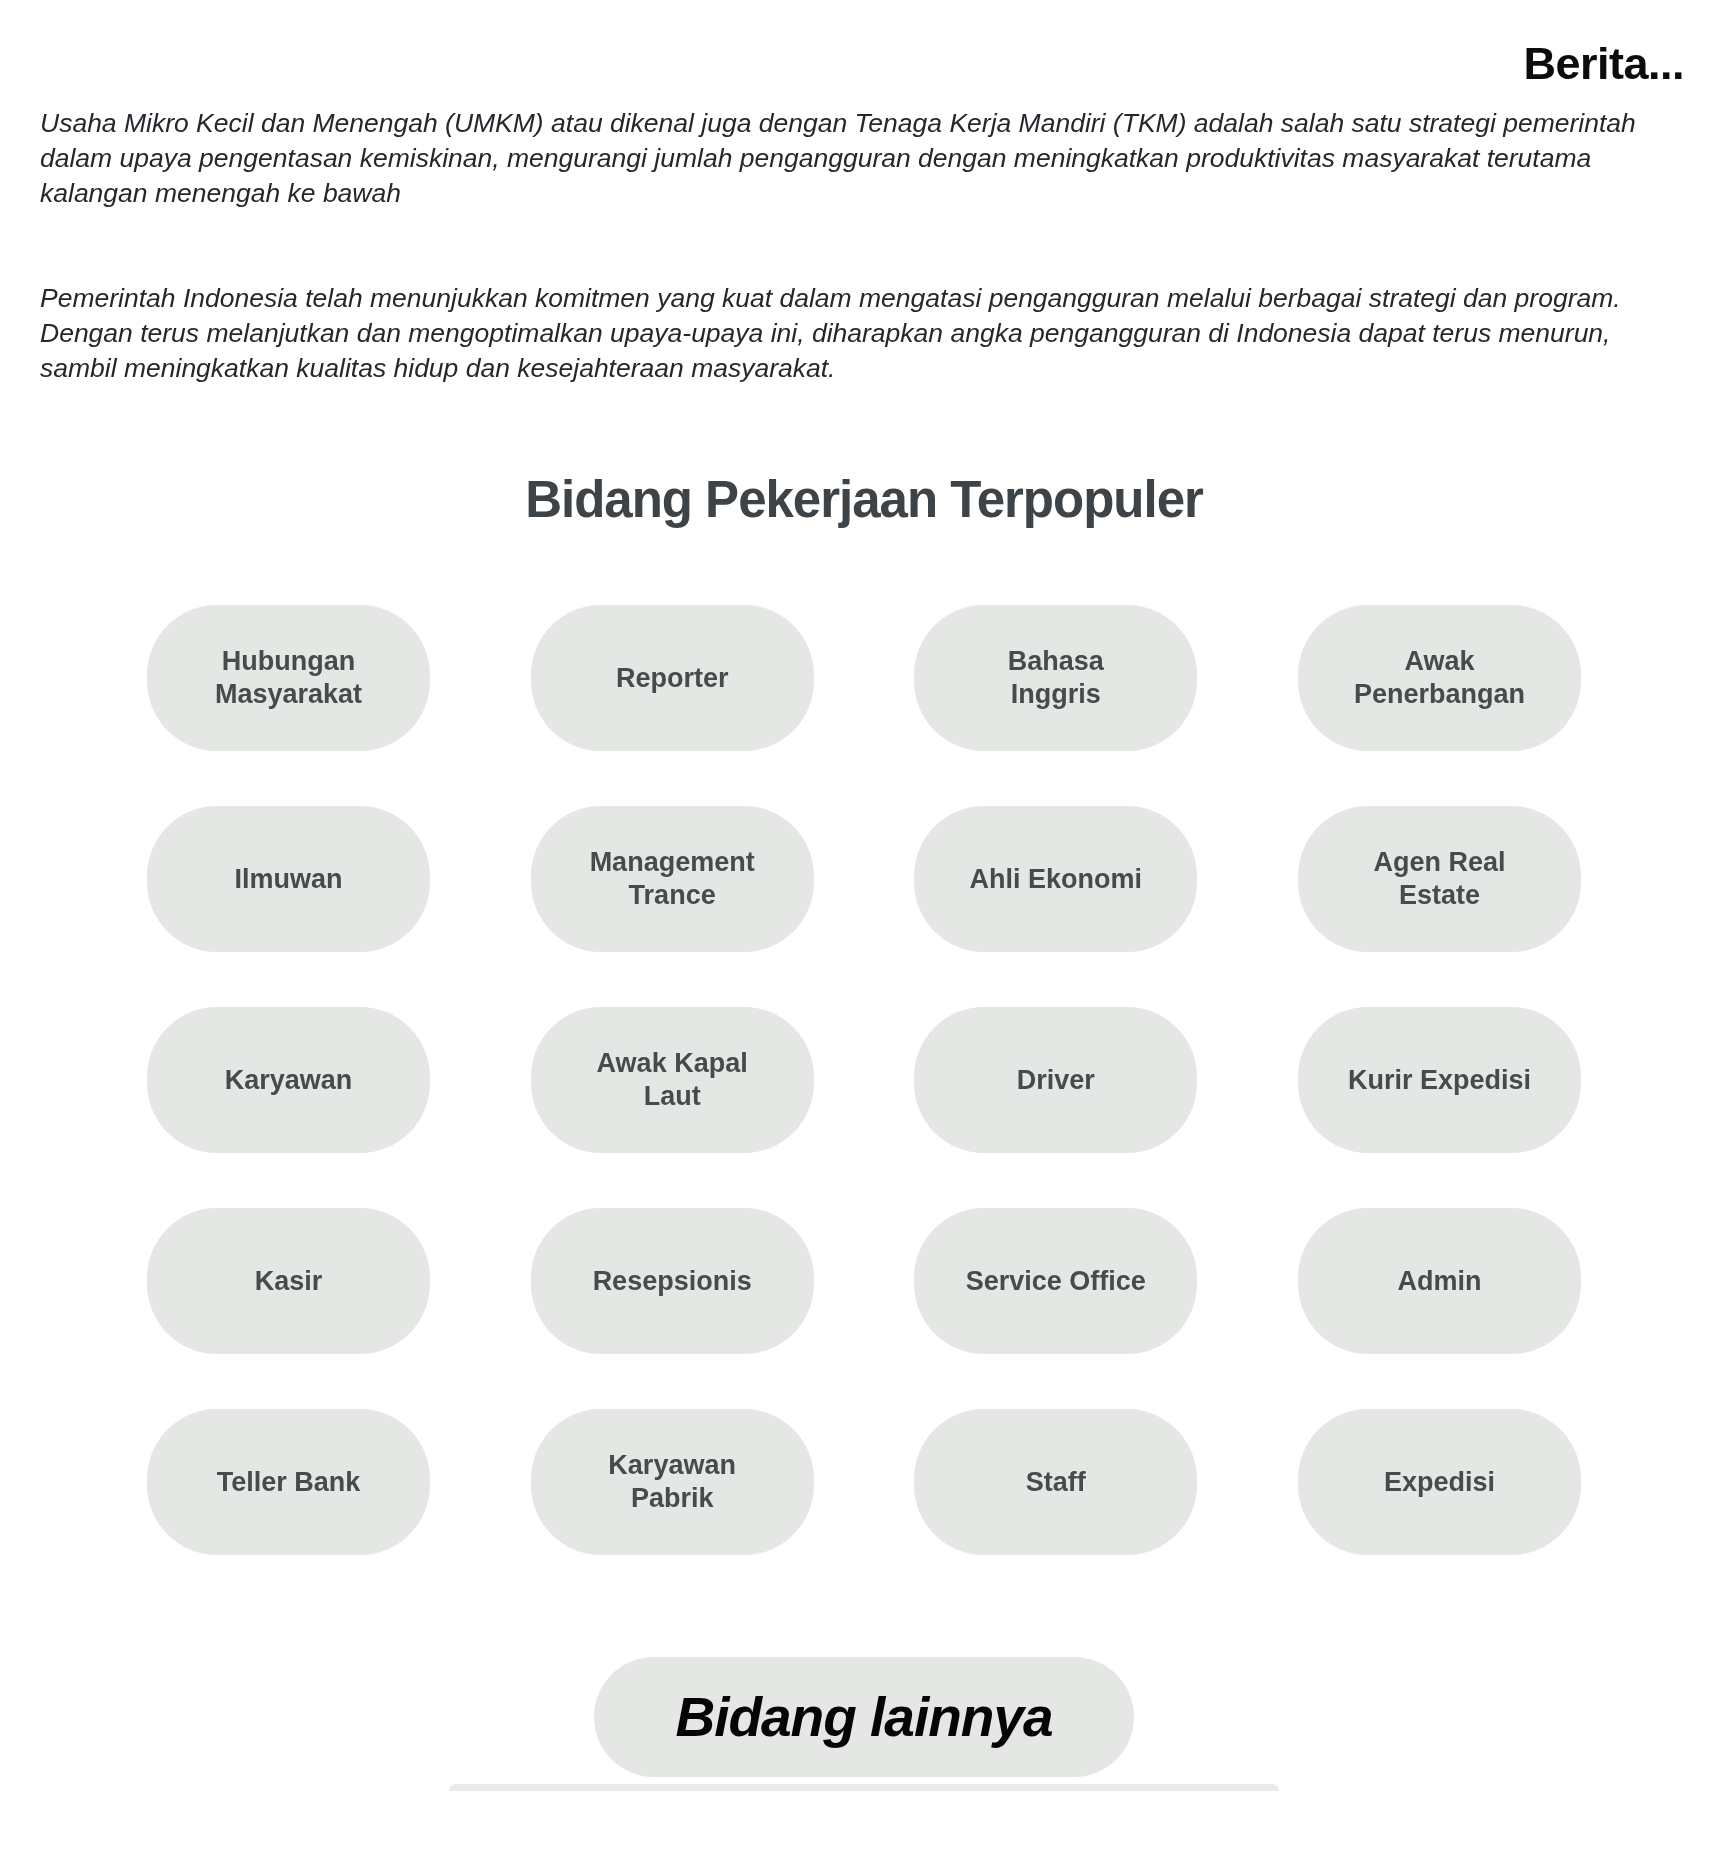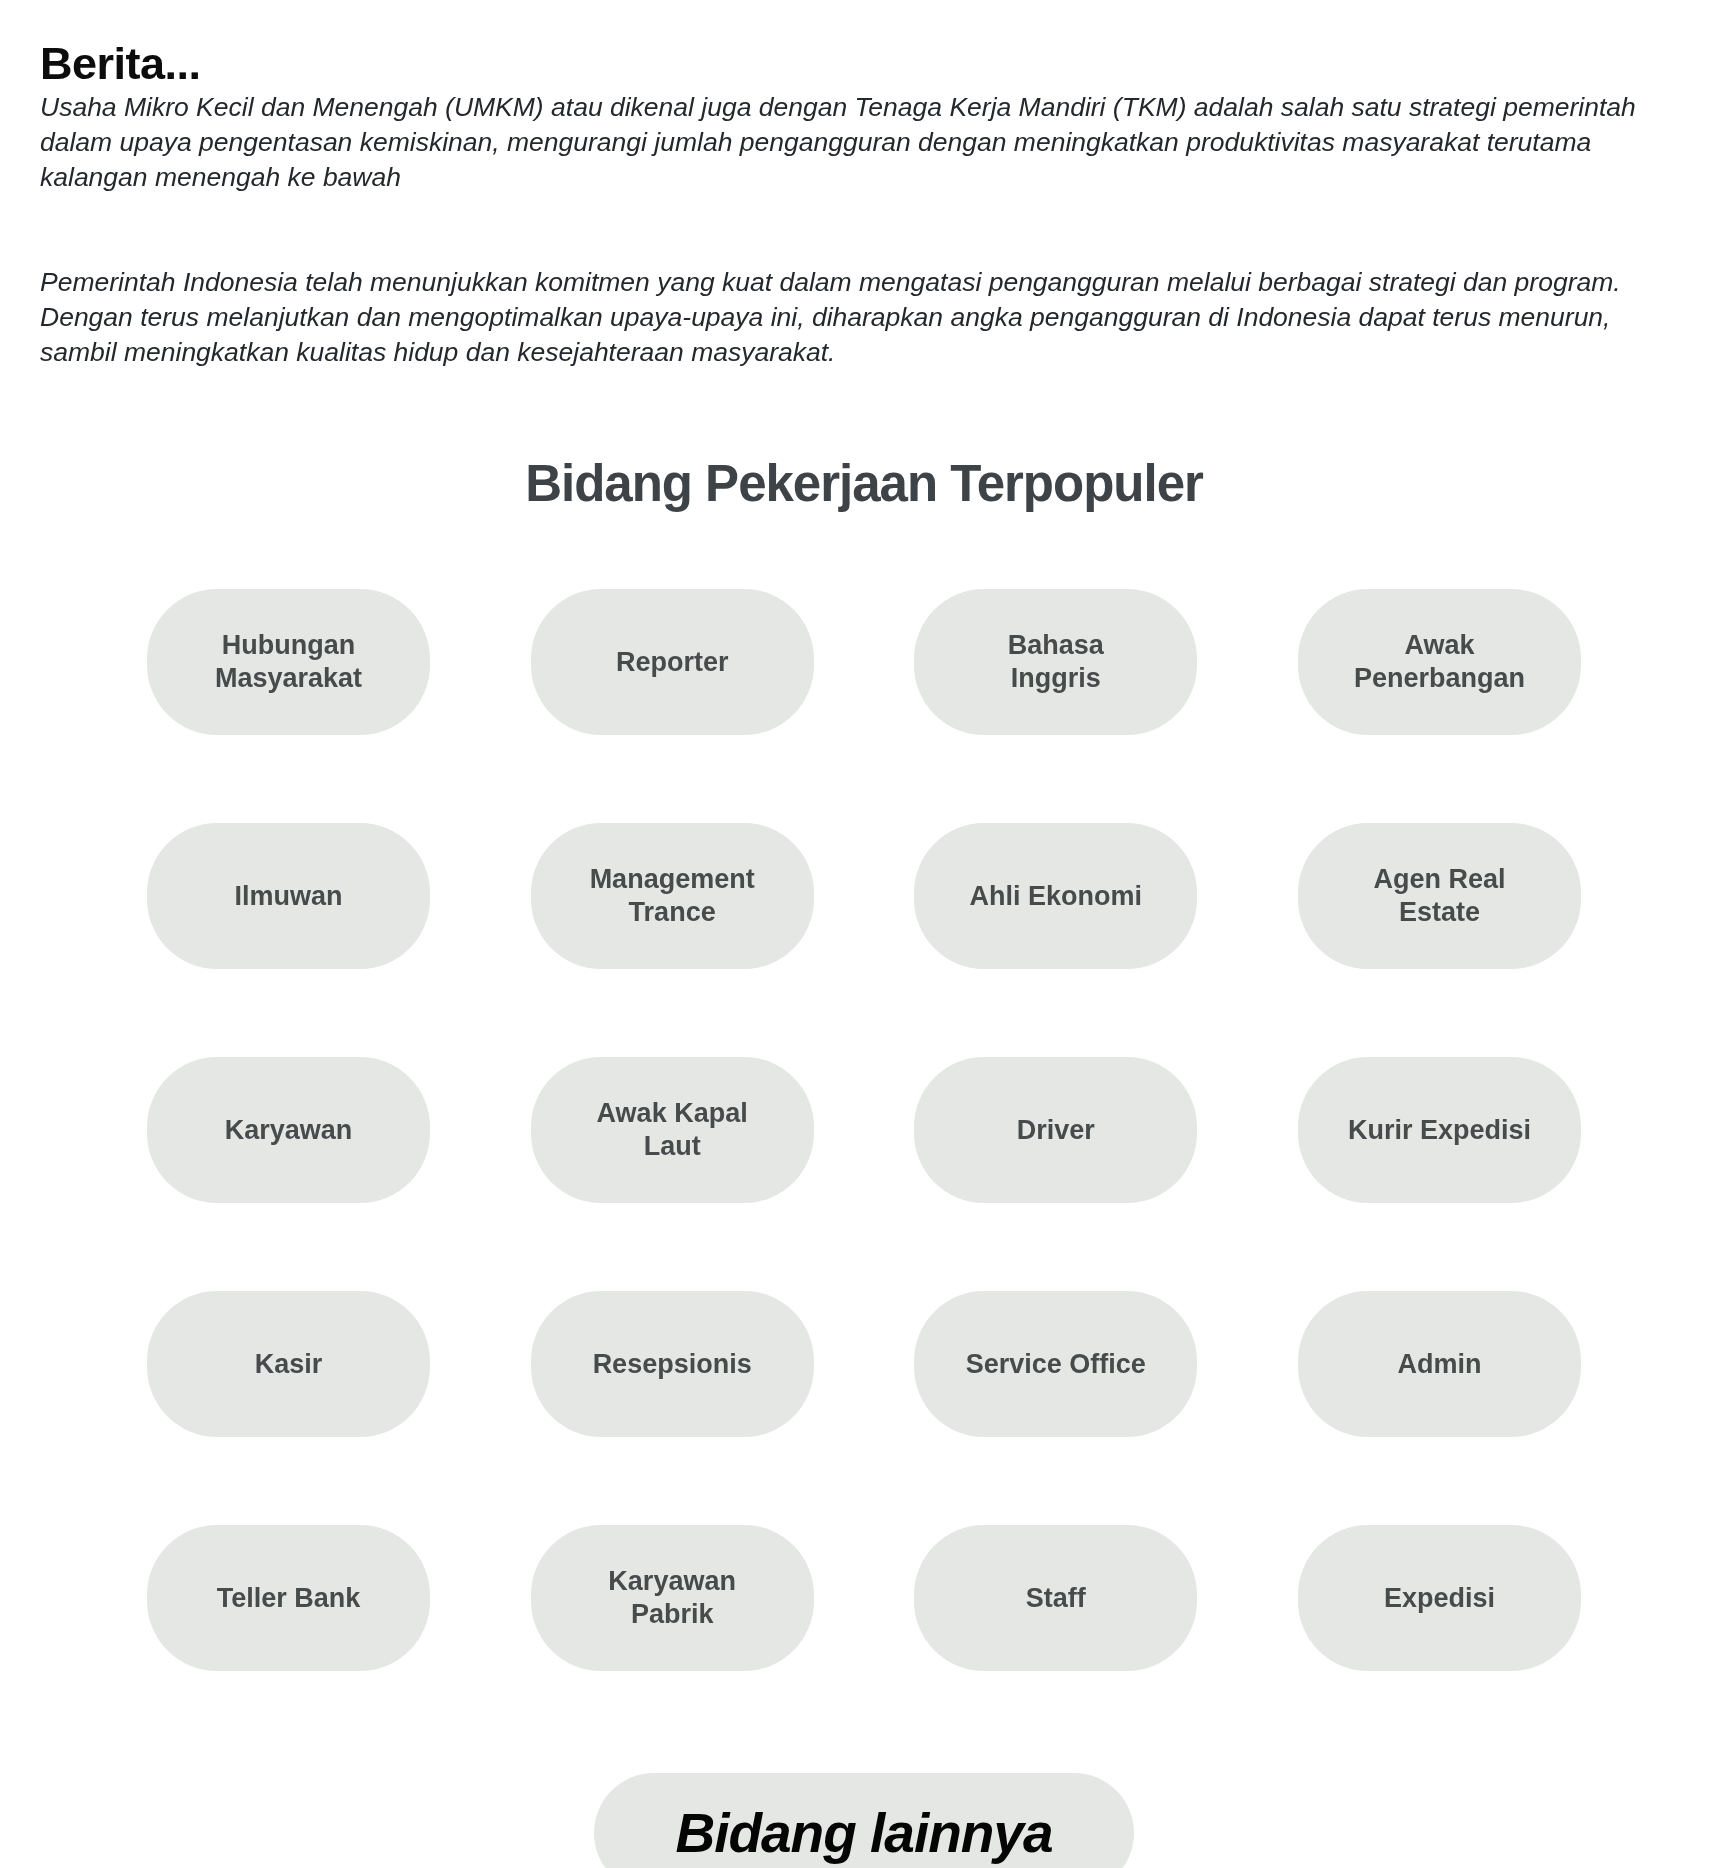--- a/index.html
+++ b/index.html
@@ -13,37 +13,37 @@
   *{box-sizing:border-box;margin:0;padding:0;}
   html,body{background:#ffffff;}
   body{
     width:1728px;height:1868px;position:relative;overflow:hidden;
     font-family:"Liberation Sans",sans-serif;
   }
   
   .news{padding:38px 44px 0 40px;}
   .news-title{
     font-size:45px;font-weight:800;color:var(--title-text);
-    letter-spacing:-0.5px;
+    letter-spacing:-0.5px;margin-bottom:16px;text-align:right;
   }
   .news-par{
     font-style:italic;font-size:26.5px;line-height:1.32;
     color:var(--body-text);max-width:1646px;
   }
   .news-par + .news-par{margin-top:70px;}
   
   .jobs-title{
     margin-top:84px;text-align:center;
     font-weight:bold;font-size:51px;
     color:var(--heading-text);letter-spacing:-1px;
   }
   .job-grid{
     width:1434px;margin:76px auto 0;
     display:grid;grid-template-columns:repeat(4,283px);
-    justify-content:space-between;row-gap:88px;
+    justify-content:space-between;row-gap:55px;
   }
   .pill{
     height:146px;border:none;background:var(--pill-bg);
     border-radius:70px;cursor:pointer;
     display:flex;align-items:center;justify-content:center;
     font-family:"Liberation Sans",sans-serif;
   }
   .pill span{
     font-weight:bold;font-size:27px;line-height:1.2;
     color:var(--pill-text);text-align:center;white-space:pre-line;

